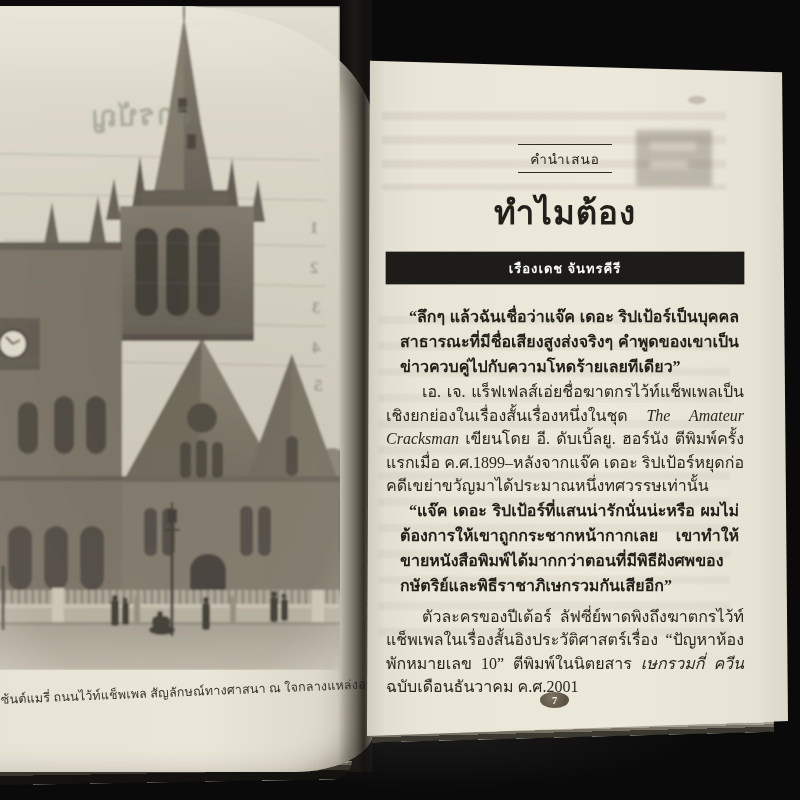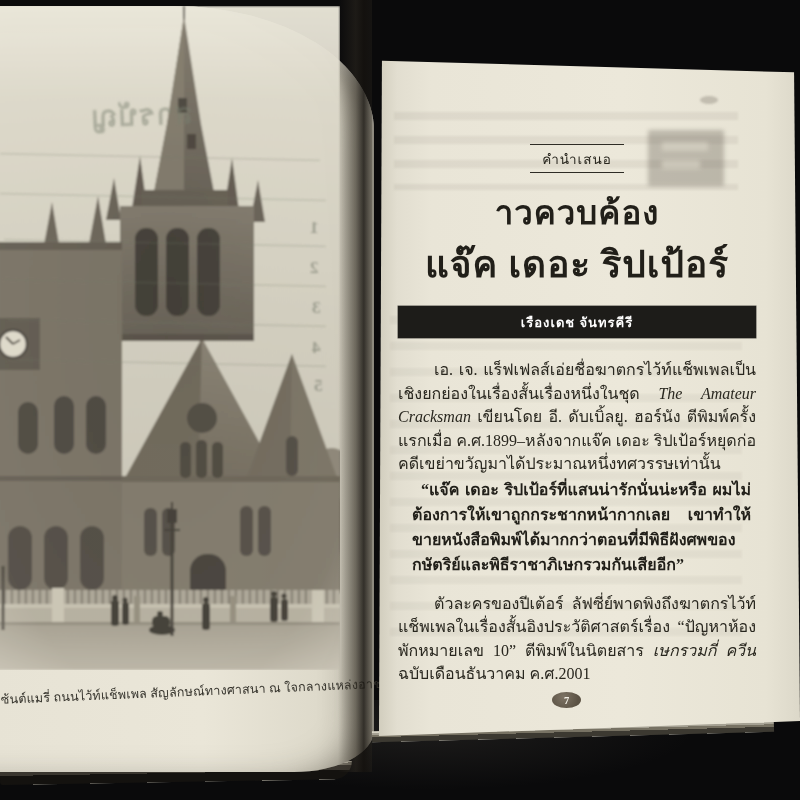--- a/index.html
+++ b/index.html
@@ -60,21 +60,21 @@
     position:absolute;left:766px;top:66px;width:17px;height:664px;z-index:3;
     transform:rotate(1.1deg);border-radius:0 5px 5px 0;
     background:repeating-linear-gradient(to right,#ddd9ca 0 1.5px,#b3af a0 1.5px,#b3afa0 2.5px,#cfcbbc 2.5px 4px);
   }
   .bottom-stack{
     position:absolute;left:372px;top:726px;width:402px;height:11px;z-index:3;
     transform:rotate(-1.5deg);
     background:repeating-linear-gradient(to bottom,#d7d3c4 0 1.5px,#a5a193 1.5px 3.5px,#777263 3.5px 6px,#3c3931 6px 11px);
   }
   .right-page{
-    position:absolute;left:376px;top:56px;width:424px;height:680px;z-index:4;
+    position:absolute;left:364px;top:56px;width:424px;height:680px;z-index:4;
     background:linear-gradient(to right,#cfcbbb 0,#e2ded0 5%,#e9e5d7 13%,#ece8da 58%,#e7e3d4 92%,#dcd8c9 100%);
     clip-path:polygon(1.4% .7%, 98.6% 2.4%, 100% 97.8%, .7% 100%);
   }
   .rp-content{position:absolute;left:22px;top:0;width:358px;color:#29271f;}
 
   .section-label{
     margin:88px auto 0;width:max-content;padding:3px 12px 2px;
     border-top:1.5px solid #2e2c25;border-bottom:1.5px solid #2e2c25;
     font-size:13.5px;letter-spacing:1px;
   }
@@ -85,21 +85,21 @@
     margin-top:16px;height:32px;background:#1d1c19;color:#ffffff;
     display:flex;align-items:center;justify-content:center;
     font-size:13px;font-weight:bold;letter-spacing:1px;
     box-shadow:0 0 0 .5px #55534c;
   }
   .para{margin:0;font-size:16px;text-align:justify;}
   .para.quote{font-weight:bold;line-height:25px;margin-left:14px;margin-right:5px;text-indent:9px;color:#211f19;}
   .para.normal{line-height:23.5px;text-indent:36px;}
   .para:nth-of-type(1){margin-top:20px;}
   .para:nth-of-type(2){margin-top:1px;}
-  .para:nth-of-type(3){margin-top:15px;}
+  .para:nth-of-type(3){margin-top:0;}
   .para:nth-of-type(4){margin-top:7px;}
   .para em{font-style:italic;}
 
   .page-badge{
     position:absolute;left:176px;top:636px;width:29px;height:16px;border-radius:50%;
     background:radial-gradient(circle at 40% 32%,#7d7364,#5b5244 72%);
     color:#f4f1e7;font-size:10.5px;font-weight:bold;
     display:flex;align-items:center;justify-content:center;
   }
 
@@ -298,29 +298,29 @@
   <div class="rp-ghost-box">
       <span></span>
       <span></span>
     </div>
   <div class="rp-ghost-dot"></div>
 
   <div class="rp-content">
     <div class="section-label">คำนำเสนอ</div>
 
     <div class="book-title">
-      <div class="title-line1">าวควบค้อง</div>
-      <div class="title-line2">แจ๊ค เดอะ ริปเป้อร์</div>
+      <div class="title-line1">ทำไมต้อง</div>
     </div>
 
     <div class="author-bar">
       <span>เรืองเดช จันทรคีรี</span>
     </div>
 
     <div>
+        <p class="para quote"><span>“ลึกๆ แล้วฉันเชื่อว่าแจ๊ค เดอะ ริปเป้อร์เป็นบุคคลสาธารณะที่มีชื่อเสียงสูงส่งจริงๆ   คำพูดของเขาเป็นข่าวควบคู่ไปกับความโหดร้ายเลยทีเดียว”</span></p>
         <p class="para normal"><span>เอ. เจ. แร็ฟเฟลส์เอ่ยชื่อฆาตกรไว้ท์แช็พเพลเป็นเชิงยกย่องในเรื่องสั้นเรื่องหนึ่งในชุด </span><em>The Amateur Cracksman</em><span> เขียนโดย อี. ดับเบิ้ลยู. ฮอร์นัง ตีพิมพ์ครั้งแรกเมื่อ ค.ศ.1899–หลังจากแจ๊ค เดอะ ริปเป้อร์หยุดก่อคดีเขย่าขวัญมาได้ประมาณหนึ่งทศวรรษเท่านั้น</span></p>
         <p class="para quote"><span>“แจ๊ค เดอะ ริปเป้อร์ที่แสนน่ารักนั่นน่ะหรือ ผมไม่ต้องการให้เขาถูกกระชากหน้ากากเลย   เขาทำให้ขายหนังสือพิมพ์ได้มากกว่าตอนที่มีพิธีฝังศพของกษัตริย์และพิธีราชาภิเษกรวมกันเสียอีก”</span></p>
         <p class="para normal"><span>ตัวละครของปีเต้อร์  ลัฟซี่ย์พาดพิงถึงฆาตกรไว้ท์แช็พเพลในเรื่องสั้นอิงประวัติศาสตร์เรื่อง “ปัญหาห้องพักหมายเลข 10”  ตีพิมพ์ในนิตยสาร </span><em>เษกรวมกี่  ควีน</em><span> ฉบับเดือนธันวาคม ค.ศ.2001</span></p>
       </div>
   </div>
 
   <div class="page-badge">
     <span>7</span>
   </div>
 </div>

